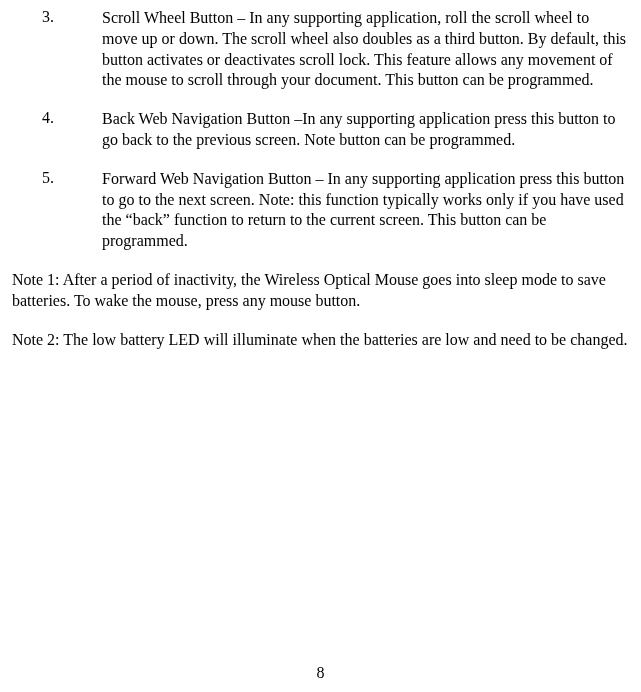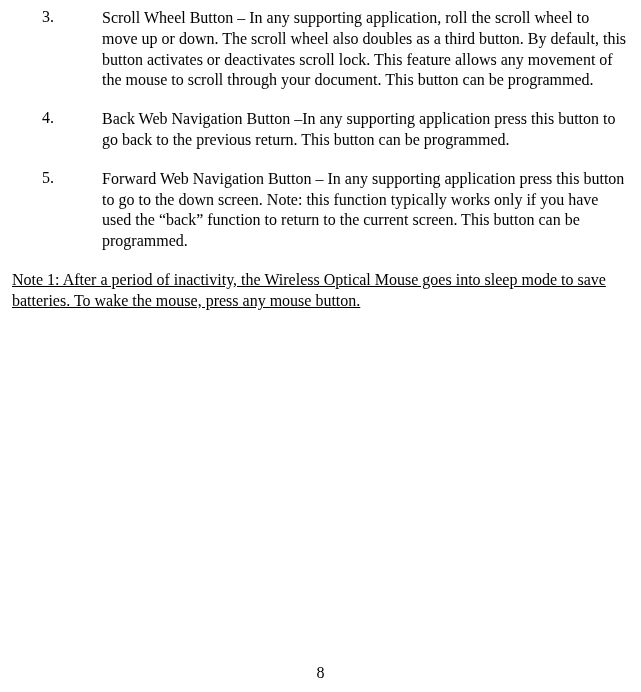--- a/index.html
+++ b/index.html
@@ -31,21 +31,20 @@
     .list-text {
       flex: 1;
       padding-left: 24px;
       padding-right: 2px;
       line-height: 1.3;
     }
     .note {
       margin-bottom: 18px;
       line-height: 1.3;
       padding-right: 0;
-      text-decoration: underline;
     }
     .page-number {
       position: absolute;
       bottom: 10px;
       left: 0;
       right: 0;
       text-align: center;
     }
   </style>
 </head>
@@ -53,25 +52,26 @@
 
 <div class="page">
 
   <div class="list-item">
     <div class="list-number">3.</div>
     <div class="list-text">Scroll Wheel Button – In any supporting application, roll the scroll wheel to move up or down.  The scroll wheel also doubles as a third button.  By default, this button activates or deactivates scroll lock. This feature allows any movement of the mouse to scroll through your document.  This button can be programmed.</div>
   </div>
 
   <div class="list-item">
     <div class="list-number">4.</div>
-    <div class="list-text">Back Web Navigation Button –In any supporting application press this button to go back to the previous return. This button can be programmed.</div>
+    <div class="list-text">Back Web Navigation Button –In any supporting application press this button to go back to the previous screen. Note button can be programmed.</div>
   </div>
 
   <div class="list-item">
     <div class="list-number">5.</div>
-    <div class="list-text">Forward Web Navigation Button – In any supporting application press this button to go to the down screen. Note: this function typically works only if you have used the “back” function to return to the current screen.  This button can be programmed.</div>
+    <div class="list-text">Forward Web Navigation Button – In any supporting application press this button to go to the next screen. Note: this function typically works only if you have used the “back” function to return to the current screen.  This button can be programmed.</div>
   </div>
 
   <div class="note">Note 1: After a period of inactivity, the Wireless Optical Mouse goes into sleep mode to save batteries. To wake the mouse, press any mouse button.</div>
+  <div class="note">Note 2: The low battery LED will illuminate when the batteries are low and need to be changed.</div>
 
 </div>
 
 <div class="page-number">8</div>
 
 </body></html>

